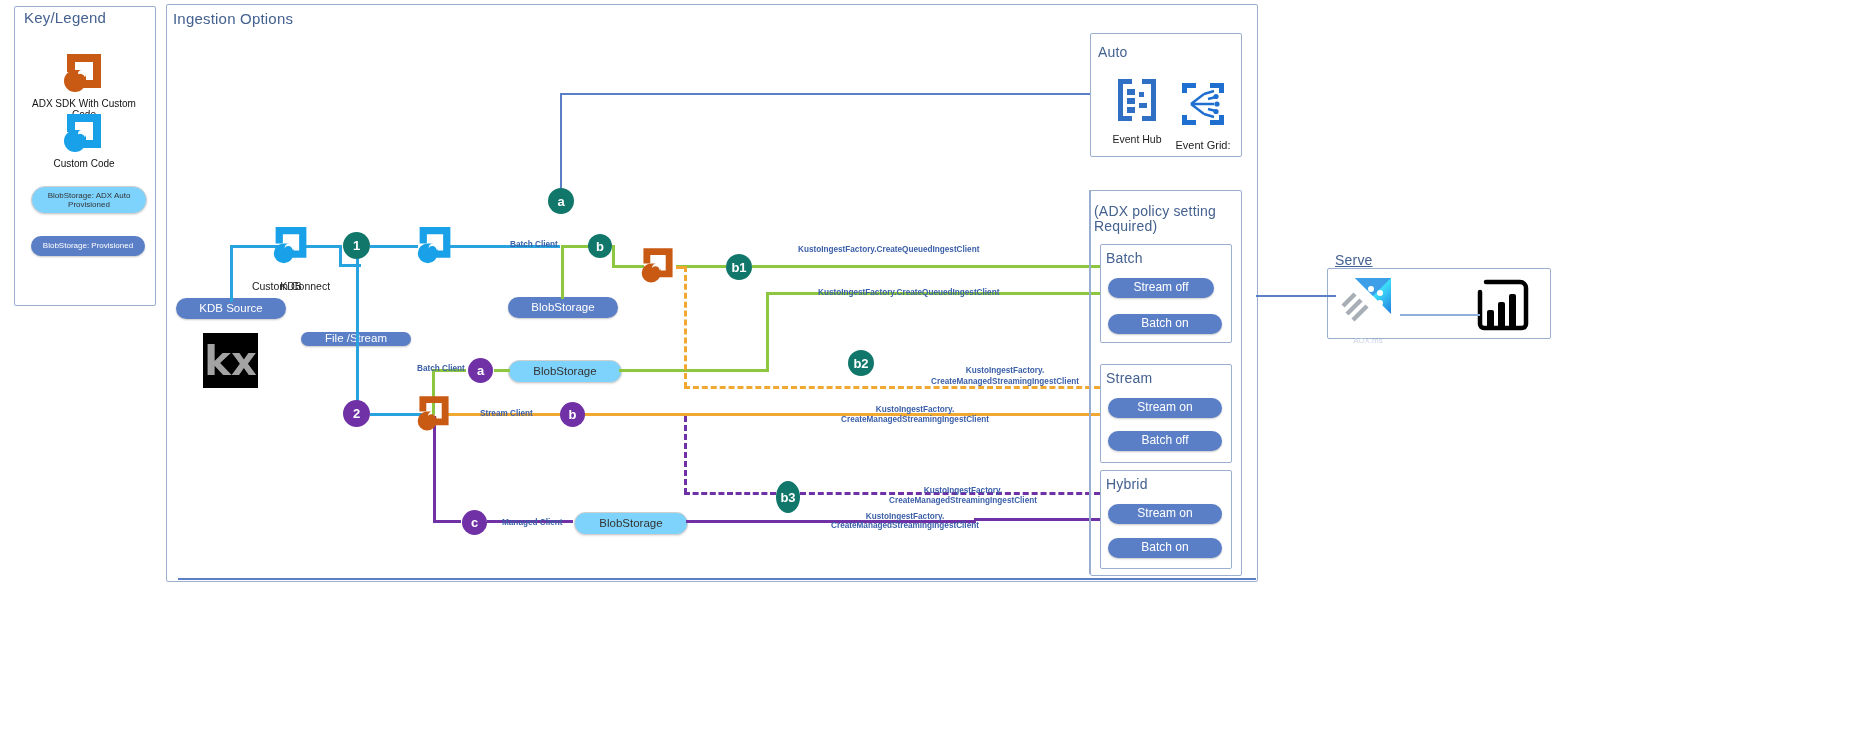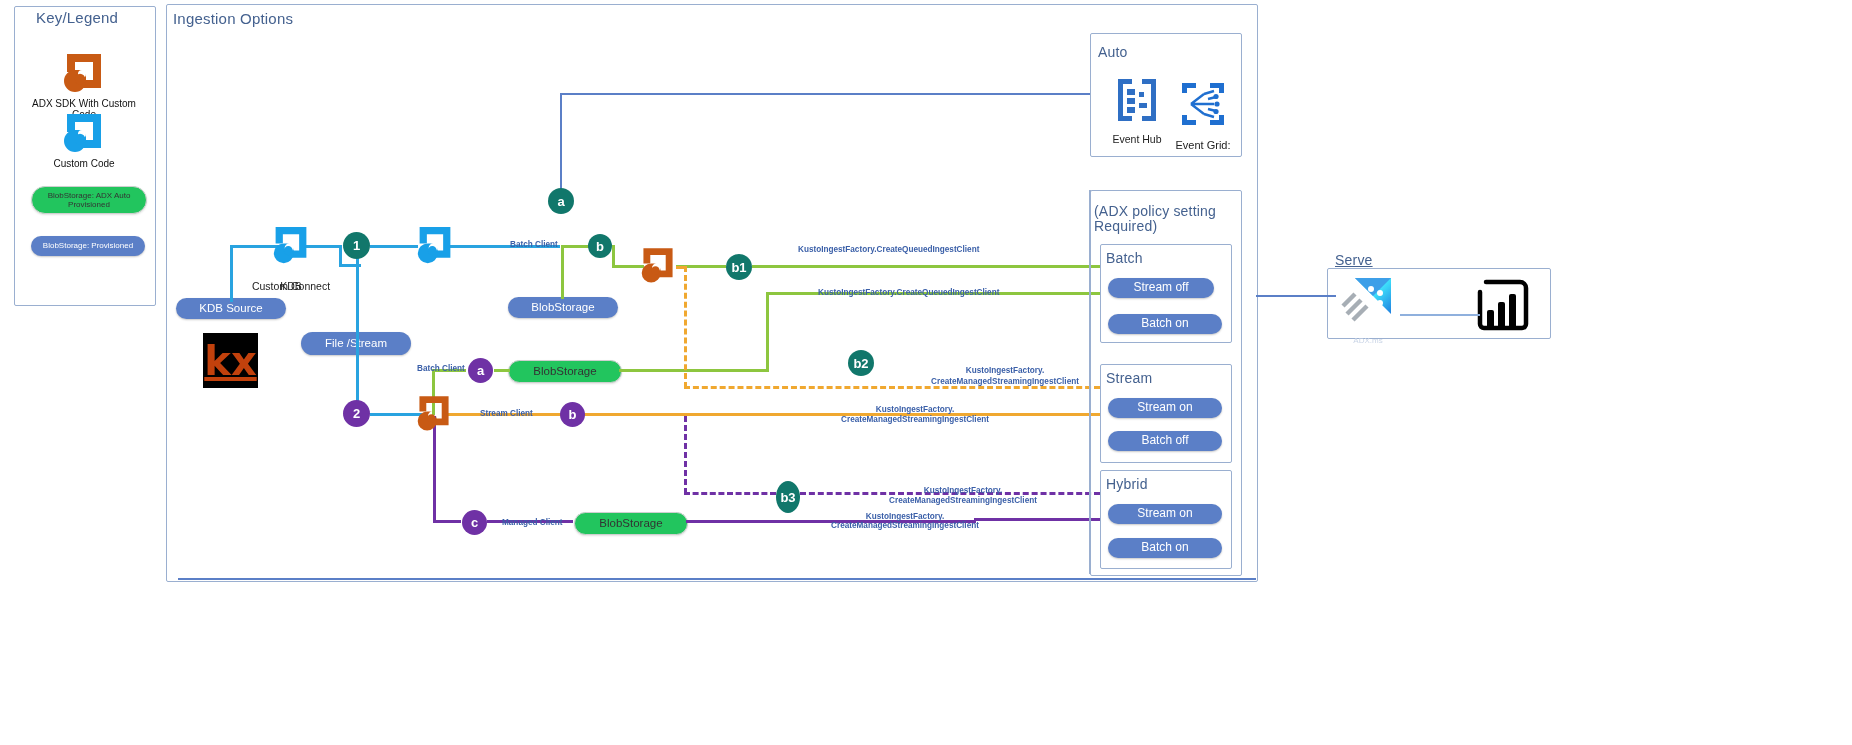--- a/index.html
+++ b/index.html
@@ -9,21 +9,21 @@
 
   
   .panel{position:absolute;border:1px solid #9aafd0;background:#fff;border-radius:2px;}
   .panel-title{position:absolute;font-size:15px;color:#44618f;letter-spacing:.2px;}
   .panel-title.small{font-size:14px;}
 
   
   .pill{position:absolute;display:flex;align-items:center;justify-content:center;
         border-radius:40px;font-size:12.5px;text-align:center;line-height:1.15;}
   .pill.blue{background:#5b7fc7;color:#fff;box-shadow:0 1px 2px rgba(0,0,0,.22);}
-  .pill.ghost{background:#22c55e;color:#333;border:1px solid #cfcfcf;
+  .pill.ghost{background:#7dd3fc;color:#333;border:1px solid #cfcfcf;
         box-shadow:0 1px 2px rgba(0,0,0,.12);}
   .pill.btn{background:#5b7fc7;color:#fff;font-size:12px;
         box-shadow:0 1px 2px rgba(0,0,0,.22);}
 
   
   .badge{position:absolute;border-radius:50%;display:flex;align-items:center;
          justify-content:center;color:#fff;font-weight:bold;font-size:13px;z-index:6;}
   .badge.teal{background:#11776b;}
   .badge.purple{background:#6f31a5;}
 
@@ -33,29 +33,29 @@
        line-height:1.25;z-index:7;white-space:nowrap;}
   .lbl.c{text-align:center;}
 
   
   .icap{position:absolute;font-size:10.5px;color:#222;text-align:center;line-height:1.2;
         font-family:"Liberation Sans", sans-serif;}
   .icap.sm{font-size:11px;}
 
   .kx{position:absolute;background:#000;display:flex;align-items:center;
       justify-content:center;}
-  .kx-t{color:#c2410c;font-size:40px;font-weight:bold;font-family:"DejaVu Sans",sans-serif;text-decoration:underline;}
+  .kx-t{color:#a3a3a3;font-size:40px;font-weight:bold;font-family:"DejaVu Sans",sans-serif;}
 
   .legend-cap{position:absolute;font-size:10px;color:#111;text-align:center;width:100%;}
 </style>
 </head>
 <body>
 
 <div class="panel" style="left:14px;top:6px;width:140px;height:298px;"></div>
-<div class="panel-title" style="left:36px;top:9px;">Key/Legend</div>
+<div class="panel-title" style="left:24px;top:9px;">Key/Legend</div>
 
 <div class="abs" style="left:24px;top:50px;width:120px;">
   <div style="margin:0 auto;width:42px;height:42px;">
     <svg width="42" height="42" viewBox="0 0 42 42">
       <path d="M4 4 H38 V38 H20 V30 H30 V12 H12 V22 H4 Z" fill="#c85a14"></path>
       <path d="M12 20 a11 11 0 1 0 11 11 v-7 a4 4 0 1 1 -4 -4 Z" fill="#c85a14"></path>
       <circle cx="17" cy="29" r="5.2" fill="#c85a14"></circle>
     </svg>
   </div>
   <div class="legend-cap" style="position:static;margin-top:6px;">ADX SDK With Custom Code</div>
@@ -264,21 +264,21 @@
 </div>
 
 <div class="pill blue" style="left:176px;top:298px;width:110px;height:21px;font-size:11.5px;">
   <span>KDB Source</span>
 </div>
 
 <div class="kx" style="left:203px;top:333px;width:55px;height:55px;">
   <span class="kx-t">kx</span>
 </div>
 
-<div class="pill blue" style="left:301px;top:332px;width:110px;height:23px;font-size:11.5px;">
+<div class="pill blue" style="left:301px;top:332px;width:110px;height:14px;font-size:11.5px;">
   <span>File /Stream</span>
 </div>
 
 <div class="pill blue" style="left:508px;top:297px;width:110px;height:21px;font-size:11.5px;">
   <span>BlobStorage</span>
 </div>
 
 <div class="pill ghost" style="left:508px;top:360px;width:112px;height:21px;font-size:11.5px;">
   <span>BlobStorage</span>
 </div>

